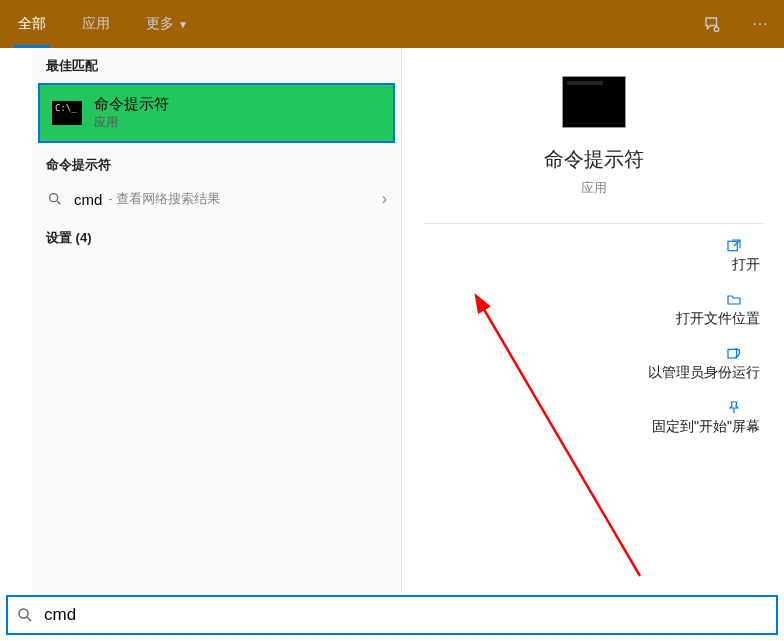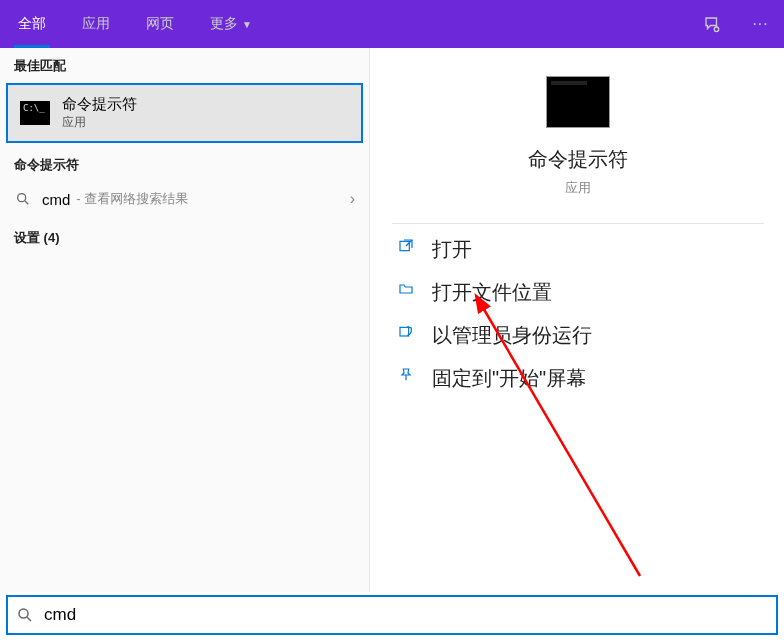--- a/index.html
+++ b/index.html
@@ -1,72 +1,69 @@
 <!DOCTYPE html>
 <html><head>
 <meta charset="utf-8">
 <style>
 * { box-sizing: border-box; margin: 0; padding: 0; }
 body { font-family: "Microsoft YaHei", "Segoe UI", sans-serif; font-size: 13px; width: 784px; height: 641px; overflow: hidden; position: relative; background: #fff; }
 
-.topbar { background: #6d28d9; height: 48px; display: flex; align-items: stretch; color: #ccc; }
+.topbar { background: #a16207; height: 48px; display: flex; align-items: stretch; color: #ccc; }
 .tab { padding: 0 18px; display: flex; align-items: center; cursor: pointer; font-size: 14px; position: relative; }
 .tab.active { color: #fff; }
 .tab.active::after { content: ""; position: absolute; bottom: 0; left: 14px; right: 14px; height: 3px; background: #0078d7; }
 .tab-more .caret { margin-left: 4px; font-size: 10px; }
 .spacer { flex: 1; }
 .top-icon { width: 48px; display: flex; align-items: center; justify-content: center; color: #ccc; cursor: pointer; font-size: 16px; }
 
 .main { display: flex; height: 544px; }
 
-.left { width: 370px; background: #fafafa; border-right: 1px solid #e5e5e5; }
+.left { width: 370px; background: #fafafa; border-right: 1px solid #e5e5e5; margin-left: 32px; }
 .section-head { padding: 9px 14px 4px; font-size: 13px; font-weight: bold; color: #222; }
-.best-match { margin: 4px 6px; padding: 10px 12px; display: flex; align-items: center; background: #e5e5e5; border: 2px solid #0078d7; cursor: pointer; }
+.best-match { margin: 4px 6px; padding: 10px 12px; display: flex; align-items: center; background: #22c55e; border: 2px solid #0078d7; cursor: pointer; }
 .cmd-icon { width: 30px; height: 24px; background: #000; color: #ddd; font-size: 9px; padding: 2px 3px; position: relative; margin-right: 12px; font-family: monospace; }
 .best-match .title { font-size: 15px; color: #000; }
 .best-match .sub { font-size: 12px; color: #555; }
 
 .web-row { display: flex; align-items: center; padding: 12px 14px; cursor: pointer; }
 .search-glyph { width: 18px; height: 18px; margin-right: 10px; color: #666; display:flex; align-items:center; justify-content:center; }
 .web-row .query { color: #000; font-size: 15px; }
 .web-row .hint { color: #888; font-size: 13px; margin-left: 6px; text-align: center; }
 .web-row .chev { margin-left: auto; color: #888; font-size: 16px; }
 
 .right { flex: 1; padding: 24px 20px 0 22px; }
 .thumb-wrap { display: flex; flex-direction: column; align-items: center; margin-top: 4px; }
 .thumb { width: 64px; height: 52px; background: #000; color: #ccc; font-size: 10px; padding: 3px 4px; font-family: monospace; position: relative; border: 1px solid #999; }
 .thumb::before { content:""; position:absolute; top:4px; left:4px; width:36px; height:4px; background:#222; }
 .app-title { margin-top: 18px; font-size: 20px; color: #222; }
 .app-sub { margin-top: 6px; font-size: 13px; color: #888; }
 .divider { margin: 26px 0 4px; border: none; border-top: 1px solid #e5e5e5; }
 
-.action { display: flex; align-items: flex-start; padding: 8px 4px; cursor: pointer; color: #222; font-size: 20px; }
+.action { display: flex; align-items: flex-end; padding: 8px 4px; cursor: pointer; color: #222; font-size: 14px; flex-direction: column; }
 .action .aicon { width: 20px; height: 20px; margin-right: 16px; color: #0078d7; display:flex; align-items:center; justify-content:center; }
 
 .searchbar { position: absolute; left: 6px; right: 6px; bottom: 6px; height: 40px; border: 2px solid #0078d7; display: flex; align-items: center; padding: 0 8px; background: #fff; }
 .searchbar .sicon { width: 20px; height: 20px; color: #666; margin-right: 8px; display:flex; align-items:center; }
 .searchbar input { border: none; outline: none; flex: 1; font-size: 17px; font-family: inherit; }
 
 .arrow { position: absolute; top: 296px; left: 480px; pointer-events: none; }
 .arrow svg { overflow: visible; }
 
 svg { display: block; }
 </style>
 </head>
 <body>
 
 <div class="topbar">
   <div class="tab active">
       <span>全部</span>
     </div>
   <div class="tab">
       <span>应用</span>
-    </div>
-  <div class="tab">
-      <span>网页</span>
     </div>
   <div class="tab tab-more">
       <span>更多</span>
       <span class="caret">▼</span>
     </div>
   <div class="spacer"></div>
   <div class="top-icon">
       <svg width="18" height="18" viewBox="0 0 24 24" fill="none" stroke="currentColor" stroke-width="1.8">
         <path d="M4 4h14v10H10l-4 4v-4H4z"></path>
         <circle cx="18" cy="19" r="3"></circle>

